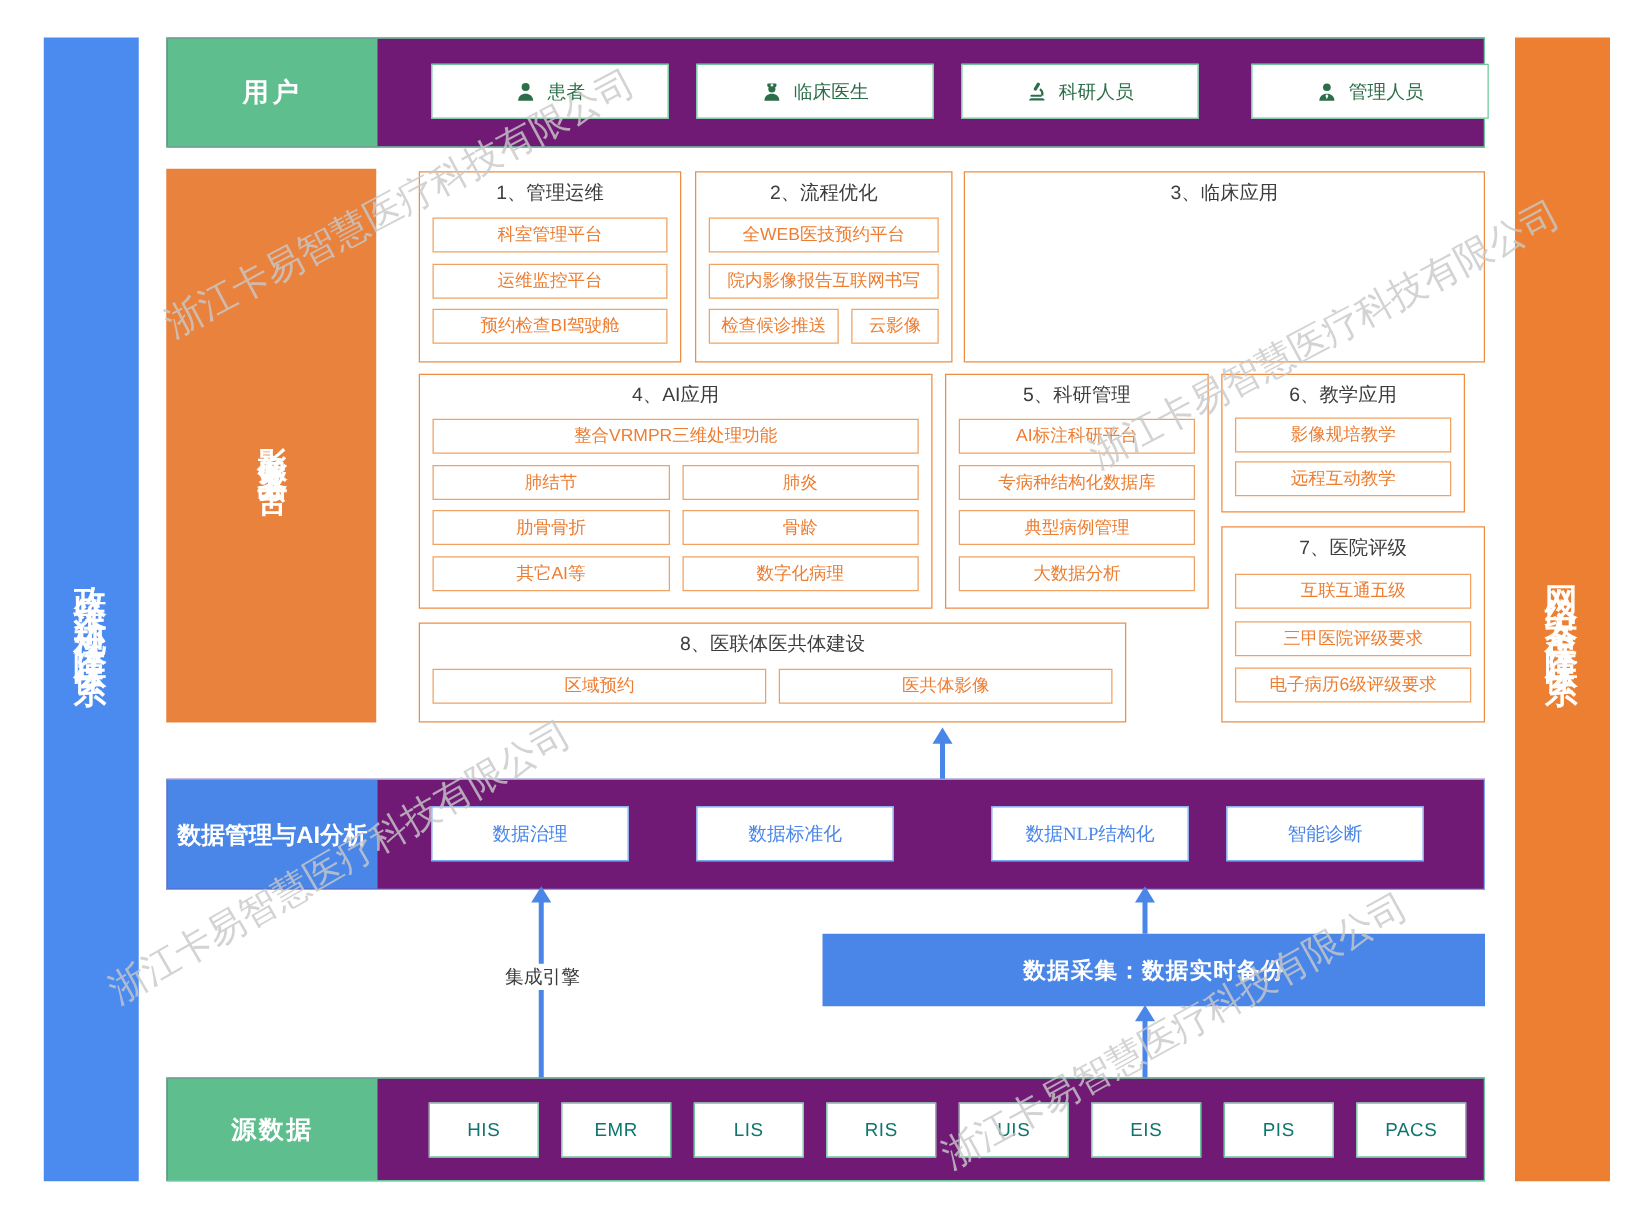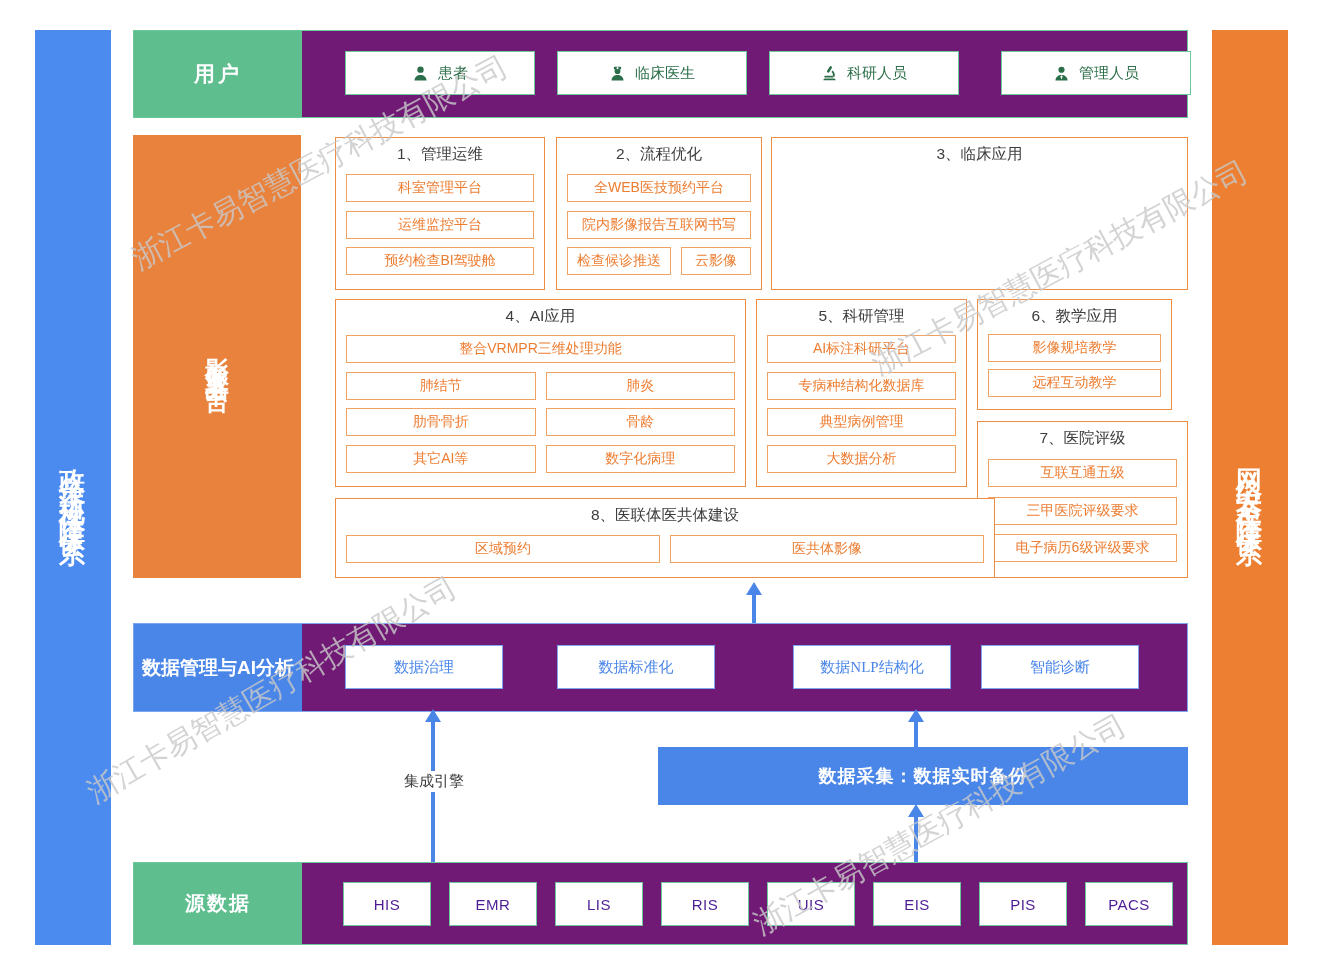--- a/index.html
+++ b/index.html
@@ -30,21 +30,21 @@
                   display:flex;align-items:center;justify-content:center;}
   #platform-label .vtext{font-size:24px;letter-spacing:6px;}
 
   
   .ubox{position:absolute;top:51px;height:44px;width:190px;border:1px solid #6cc89c;background:#fff;
         display:flex;align-items:center;justify-content:center;gap:9px;color:#2c6e49;font-size:15px;box-sizing:border-box;}
   .ubox svg{display:block;}
   .dbox{position:absolute;top:645px;height:44px;width:158px;border:1px solid #7aa7f0;background:#fff;
         display:flex;align-items:center;justify-content:center;color:#4a86e8;font-size:15px;box-sizing:border-box;}
   .sbox{position:absolute;top:882px;height:44px;width:88px;border:1px solid #6cc89c;background:#fff;
-        display:flex;align-items:center;justify-content:center;color:#4c1d95;font-size:15px;letter-spacing:.5px;box-sizing:border-box;}
+        display:flex;align-items:center;justify-content:center;color:#0f766e;font-size:15px;letter-spacing:.5px;box-sizing:border-box;}
 
   
   .psec{position:absolute;border:1.4px solid #ee8d44;box-sizing:border-box;background:#fff;
         display:flex;flex-direction:column;}
   .psec-title{text-align:center;padding:6px 0 0;font-size:15.5px;font-weight:500;color:#3d3d3d;}
   .psec-rows{flex:1;display:flex;flex-direction:column;justify-content:space-evenly;padding:0 10px 5px;}
   .prow{display:flex;gap:10px;}
   .pitem{flex:1;border:1px solid #f0a263;color:#ed7d31;font-size:14px;font-weight:500;height:28px;
          display:flex;align-items:center;justify-content:center;box-sizing:border-box;white-space:nowrap;overflow:hidden;}
 
@@ -255,21 +255,21 @@
           <div class="pitem">互联互通五级</div>
         </div>
         <div class="prow">
           <div class="pitem">三甲医院评级要求</div>
         </div>
         <div class="prow">
           <div class="pitem">电子病历6级评级要求</div>
         </div>
       </div>
     </div>
-    <div class="psec" style="left: 335px; top: 498px; width: 660px; height: 80px;">
+    <div class="psec" style="left: 335px; top: 498px; width: 566px; height: 80px;">
       <div class="psec-title">8、医联体医共体建设</div>
       <div class="psec-rows">
         <div class="prow">
           <div class="pitem">区域预约</div>
           <div class="pitem">医共体影像</div>
         </div>
       </div>
     </div>
     <div class="dbox" style="left: 345px;">数据治理</div>
     <div class="dbox" style="left: 557px;">数据标准化</div>

